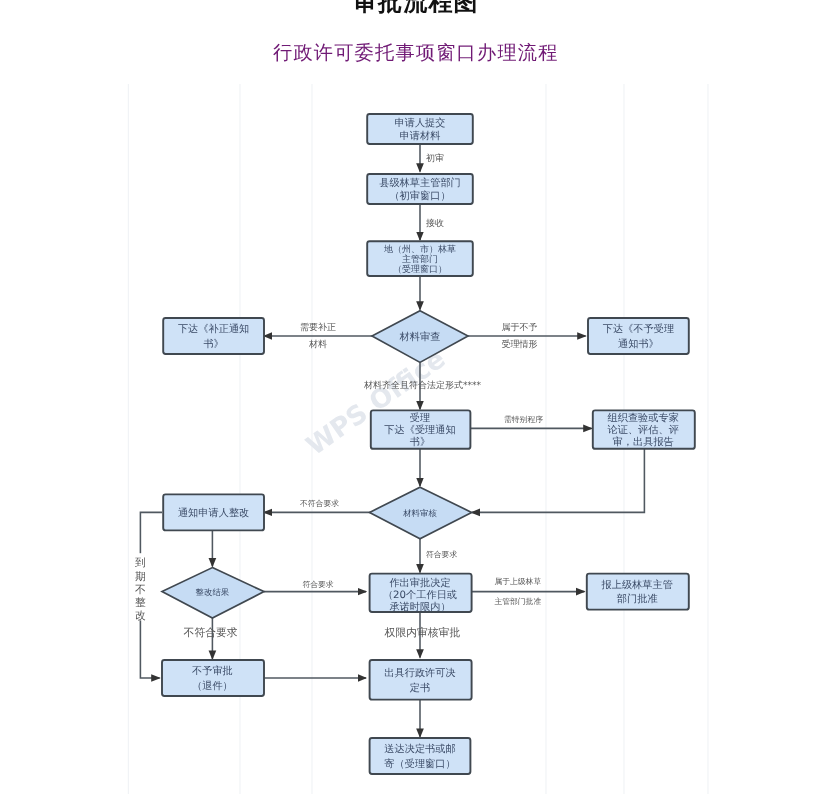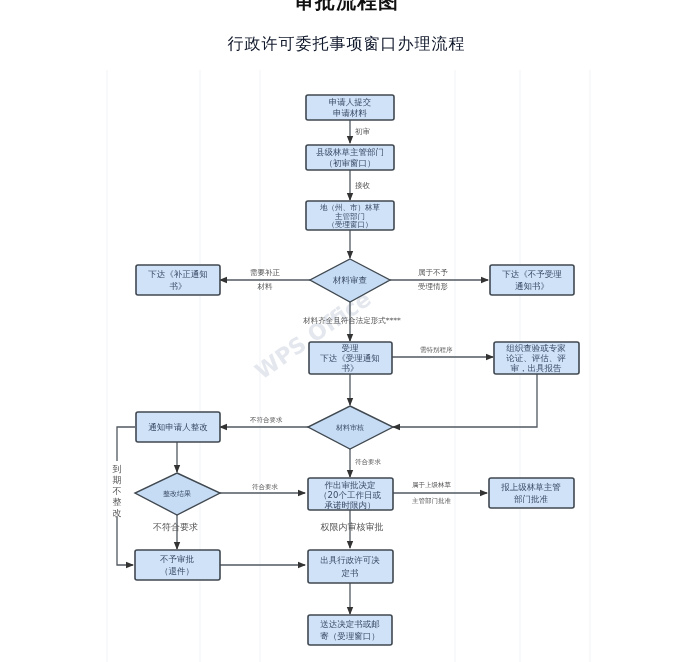--- a/index.html
+++ b/index.html
@@ -2,21 +2,21 @@
 <html><head>
 <meta charset="utf-8">
 <style>
   html, body { margin: 0; padding: 0; background: #ffffff; }
   body { width: 693px; height: 662px; overflow: hidden; position: relative;
          font-family: "DejaVu Sans", "Liberation Sans", sans-serif; }
   .title { position: absolute; left: 0; width: 693px; top: -12px; text-align: center;
            font-family: "DejaVu Serif", "Liberation Serif", serif; font-weight: bold;
            font-size: 20px; color: #111; letter-spacing: 1px; }
   .subtitle { position: absolute; left: 0; width: 693px; top: 34px; text-align: center;
-              font-family: "DejaVu Sans", sans-serif; font-size: 16px; color: #0f172a; letter-spacing: 1px; }
+              font-family: "DejaVu Sans", sans-serif; font-size: 16px; color: #701a75; letter-spacing: 1px; }
   svg.flow { position: absolute; left: 0; top: 0; }
   .box { fill: #cfe2f7; stroke: #404850; stroke-width: 1.6; }
   .dia { fill: #c6dcf4; stroke: #404850; stroke-width: 1.4; }
   .edge { stroke: #505860; stroke-width: 1.3; fill: none; }
   .ntext { font-size: 8.5px; fill: #3a4a66; font-family: "DejaVu Sans", sans-serif; }
   .etext { font-size: 7.5px; fill: #555; font-family: "DejaVu Sans", sans-serif; }
   .etext-lg { font-size: 9px; fill: #555; font-family: "DejaVu Sans", sans-serif; }
   .wm { font-size: 22px; fill: #e4e8ee; font-family: "DejaVu Sans", sans-serif; font-weight: bold; }
   .grid { stroke: #f1f3f6; stroke-width: 1; }
 </style>

